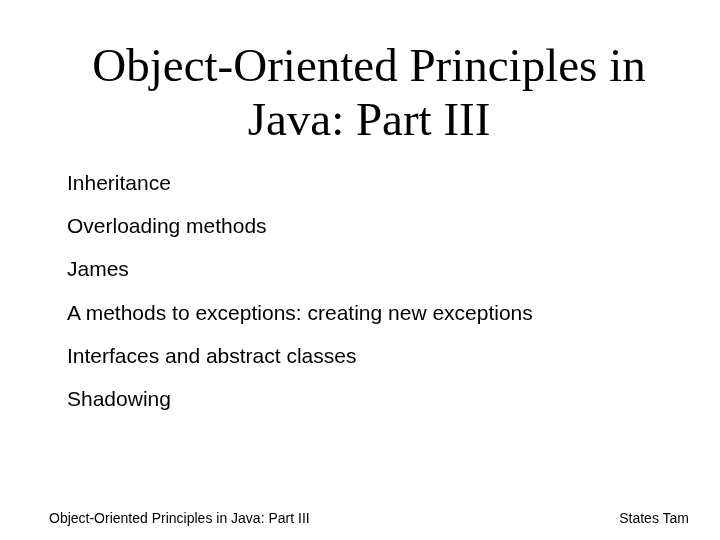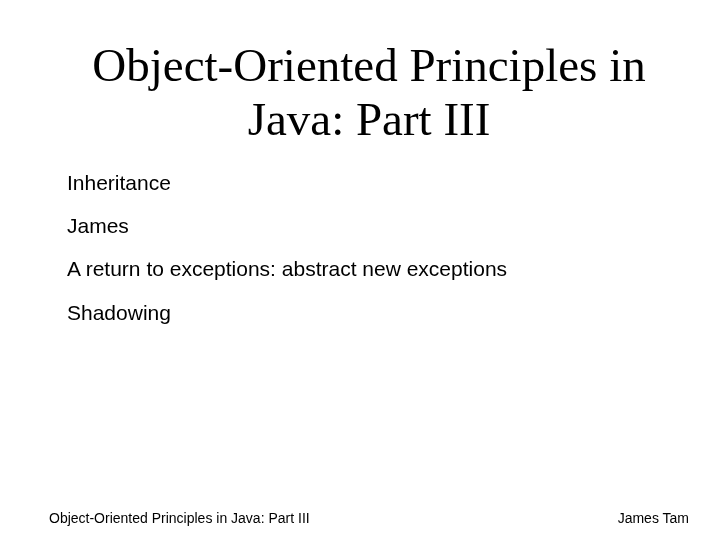--- a/index.html
+++ b/index.html
@@ -46,22 +46,24 @@
   }
 </style>
 </head>
 <body>
 
 <div class="slide">
   <div class="title">Object-Oriented Principles in Java: Part III</div>
 
   <div class="bullets">
     <div class="bullet">Inheritance</div>
+    <div class="bullet">Overloading methods</div>
     <div class="bullet">James</div>
-    <div class="bullet">A return to exceptions: abstract new exceptions</div>
+    <div class="bullet">A methods to exceptions: creating new exceptions</div>
+    <div class="bullet">Interfaces and abstract classes</div>
     <div class="bullet">Shadowing</div>
   </div>
 
   <div class="footer">
     <span>Object-Oriented Principles in Java: Part III</span>
-    <span>James Tam</span>
+    <span>States Tam</span>
   </div>
 </div>
 
 </body></html>

